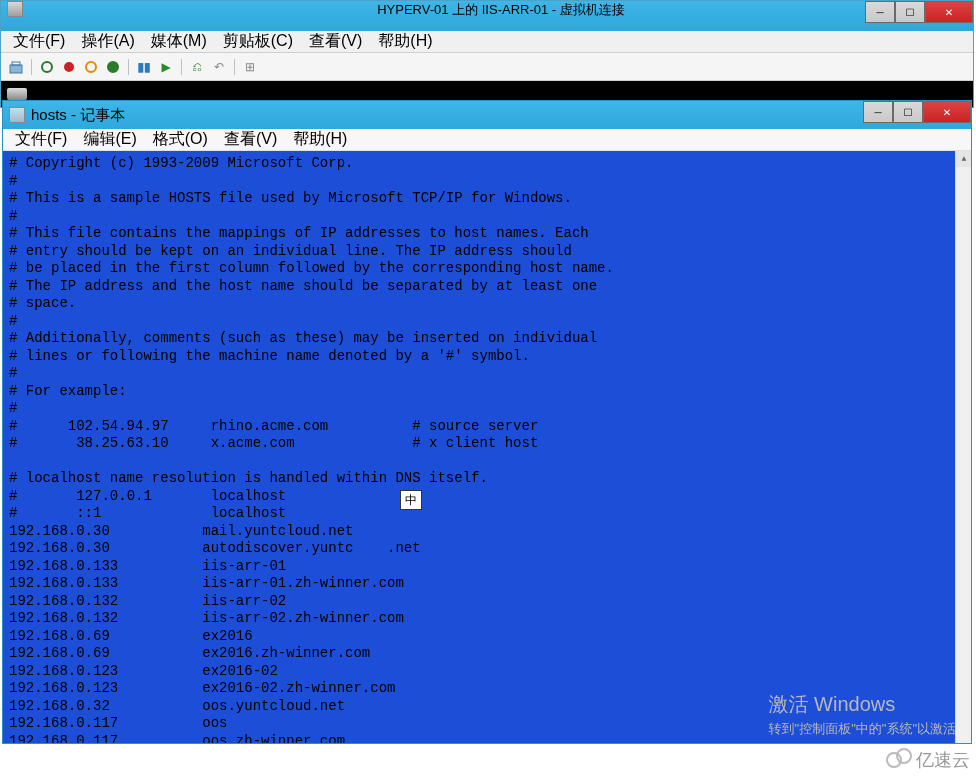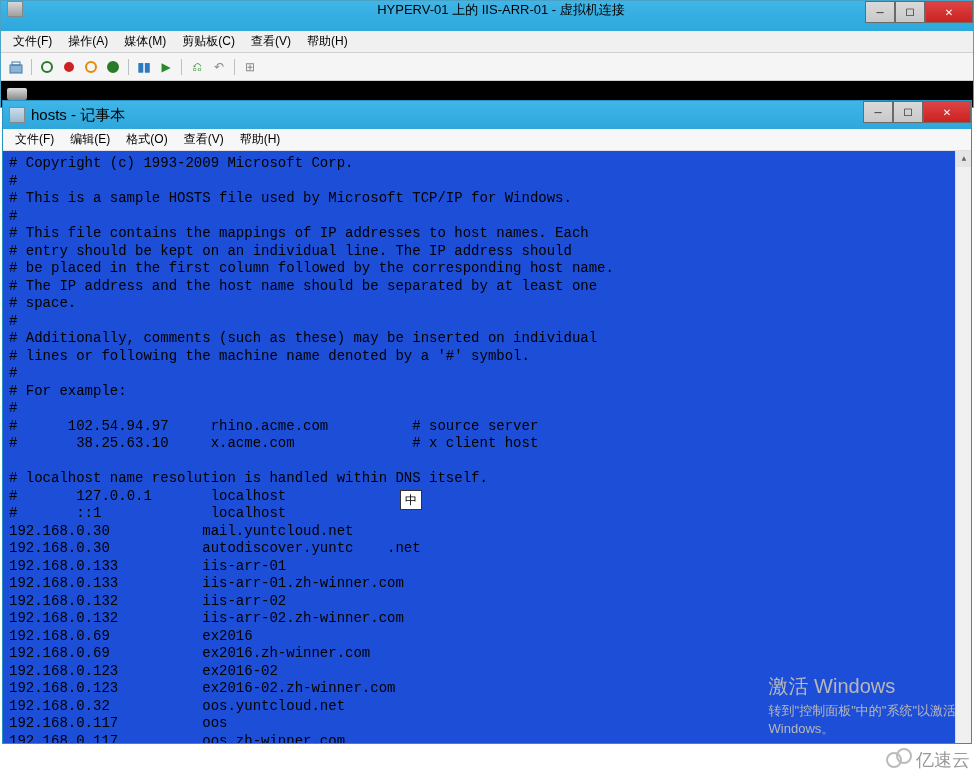--- a/index.html
+++ b/index.html
@@ -65,21 +65,21 @@
       background: #f0f0f0;
       height: 22px;
       display: flex;
       align-items: center;
       padding: 0 4px;
       border-bottom: 1px solid #d0d0d0;
     }
     .menu-item {
       padding: 2px 8px;
       cursor: pointer;
-      font-size: 12px;
+      font-size: 16px;
     }
     .toolbar {
       background: #f5f5f5;
       height: 28px;
       display: flex;
       align-items: center;
       padding: 0 6px;
       gap: 4px;
       border-bottom: 1px solid #d0d0d0;
     }
@@ -325,21 +325,20 @@
 192.168.0.188          oos02.zh-winner.com</span><div class="scrollbar-track"><div class="scrollbar-arrow">▲</div></div></div>
 </div>
 
 <div class="ime-box">
     <span>中</span>
   </div>
 
 <div class="watermark">
   <div class="big">激活 Windows</div>
   <div>转到"控制面板"中的"系统"以激活</div>
-  <div>Windows。</div>
 </div>
 
 <div class="logo">
   <div class="logo-circles">
     <div class="logo-c a"></div>
       <div class="logo-c b"></div>
   </div>
   <span>亿速云</span>
 </div>
 

